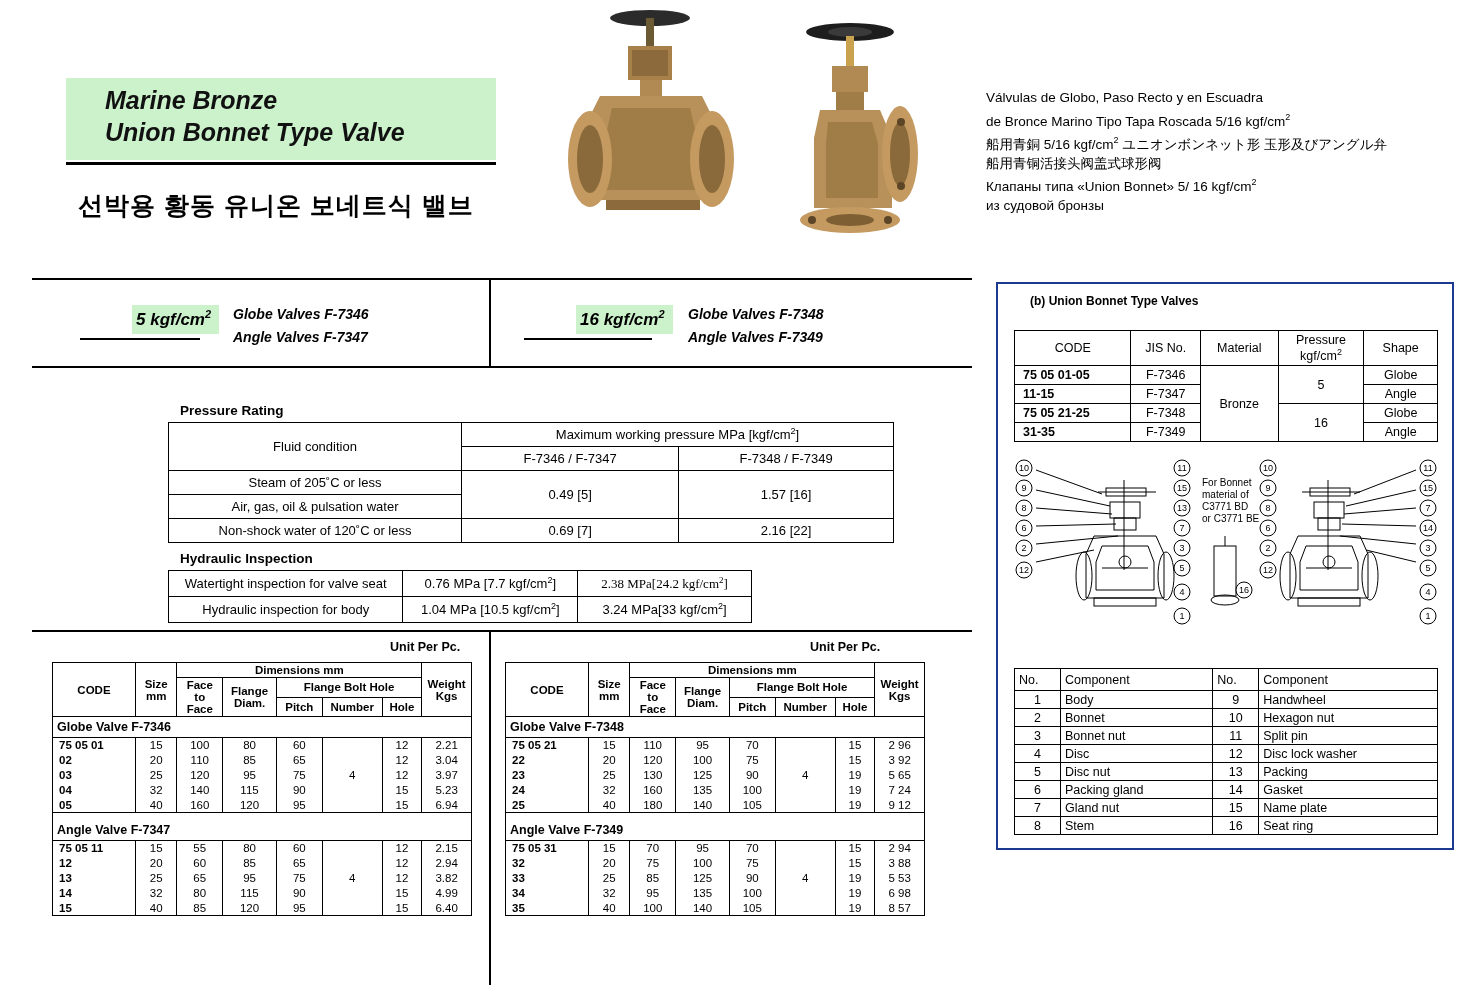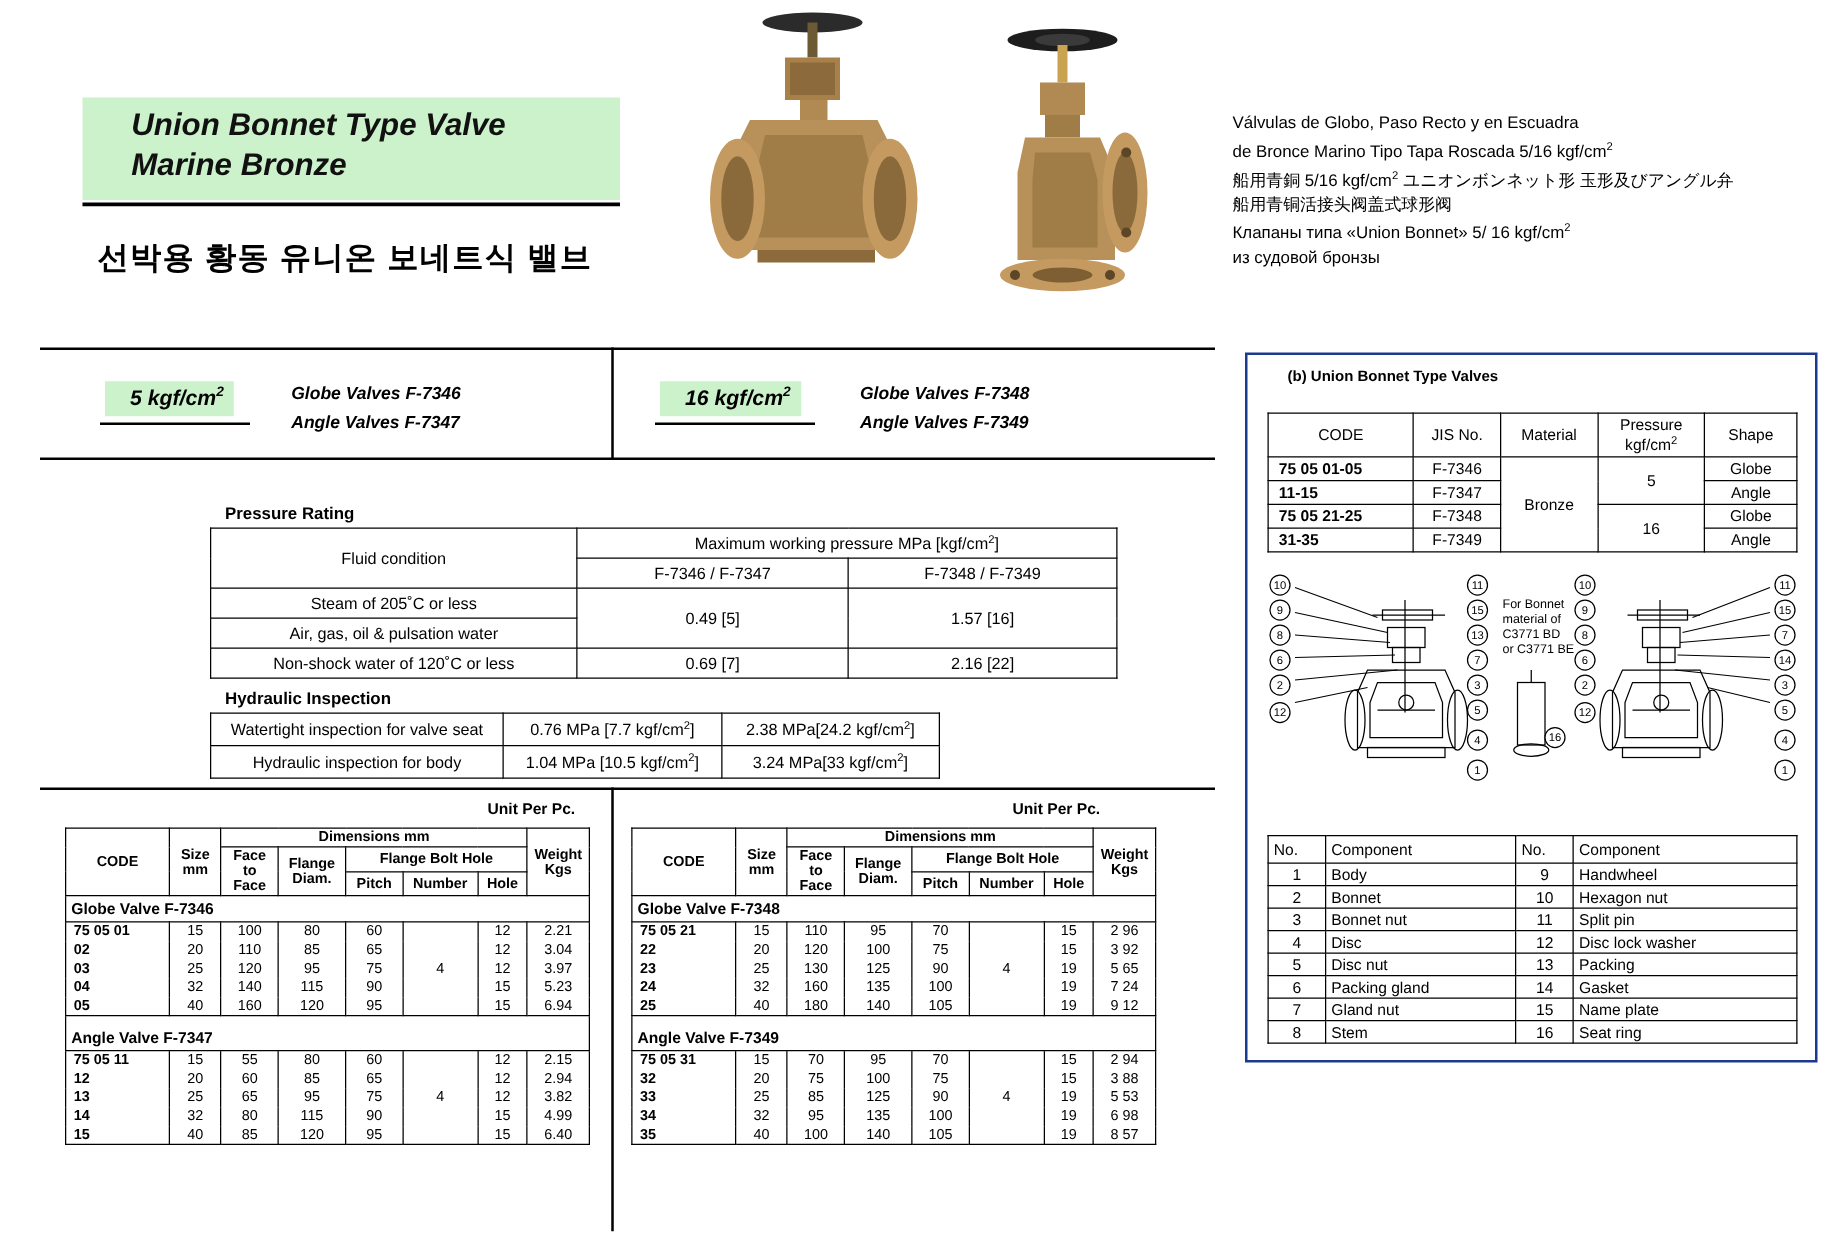--- a/index.html
+++ b/index.html
@@ -44,21 +44,22 @@
   .desc sup { font-size:9px; }
 
   
   .rule-top { position:absolute; left:32px; top:278px; width:940px; height:2px; background:#000; }
   .rule-mid { position:absolute; left:32px; top:366px; width:940px; height:2px; background:#000; }
   .vdiv1 { position:absolute; left:489px; top:278px; width:2px; height:90px; background:#000; }
 
   .kgf-chip {
     position:absolute; background:#ccf2cc;
     font-style:italic; font-weight:bold; font-size:17px;
-    padding:3px 8px 4px 20px;
+    padding:3px 8px 4px 4px;
+    margin-left:48px;
   }
   .kgf-chip sup { font-size:11px; }
   .chip1 { left:84px; top:305px; }
   .chip1-ul { position:absolute; left:80px; top:338px; width:120px; height:2px; background:#000; }
   .chip2 { left:528px; top:305px; }
   .chip2-ul { position:absolute; left:524px; top:338px; width:128px; height:2px; background:#000; }
 
   .valve-lines {
     position:absolute; font-style:italic; font-weight:bold; font-size:14px; line-height:23px;
   }
@@ -119,22 +120,22 @@
   table.cp td.n { text-align:center; width:46px; }
   table.cp td.h { text-align:left; font-weight:normal; height:22px; }
 </style>
 </head>
 <body>
 
 <div class="page">
 
   <div class="title-box"></div>
   <div class="title-en">
+    <div>Marine Bronze</div>
     <div>Union Bonnet Type Valve</div>
-    <div>Marine Bronze</div>
   </div>
   <div class="title-underline"></div>
   <div class="title-ko">선박용 황동 유니온 보네트식 밸브</div>
 
   <div class="photos">
     <svg class="valve-svg" width="440" height="258" viewBox="0 0 440 258">
 
       <g>
         <ellipse cx="130" cy="14" rx="40" ry="8" fill="#2b2b2b"></ellipse>
         <rect x="126" y="14" width="8" height="28" fill="#6b5a33"></rect>
@@ -224,21 +225,21 @@
       </tr>
     </tbody>
       </table>
 
     <div class="hy-label">Hydraulic Inspection</div>
     <table class="grid hy-table">
       <tbody>
           <tr>
         <td class="c" style="width:270px;">Watertight inspection for valve seat</td>
         <td class="c" style="width:200px;"><span>0.76 MPa [7.7 kgf/cm</span><sup>2</sup><span>]</span></td>
-        <td class="c" style="width:198px;"><span>2.38  MPa[24.2 kgf/cm</span><sup>2</sup><span>]</span></td>
+        <td class="c" style="width:198px;font-family:Liberation Serif, serif;"><span>2.38  MPa[24.2 kgf/cm</span><sup>2</sup><span>]</span></td>
       </tr>
       <tr>
         <td class="c">Hydraulic inspection for body</td>
         <td class="c"><span>1.04 MPa [10.5 kgf/cm</span><sup>2</sup><span>]</span></td>
         <td class="c"><span>3.24  MPa[33 kgf/cm</span><sup>2</sup><span>]</span></td>
       </tr>
     </tbody>
       </table>
   </div>
 

